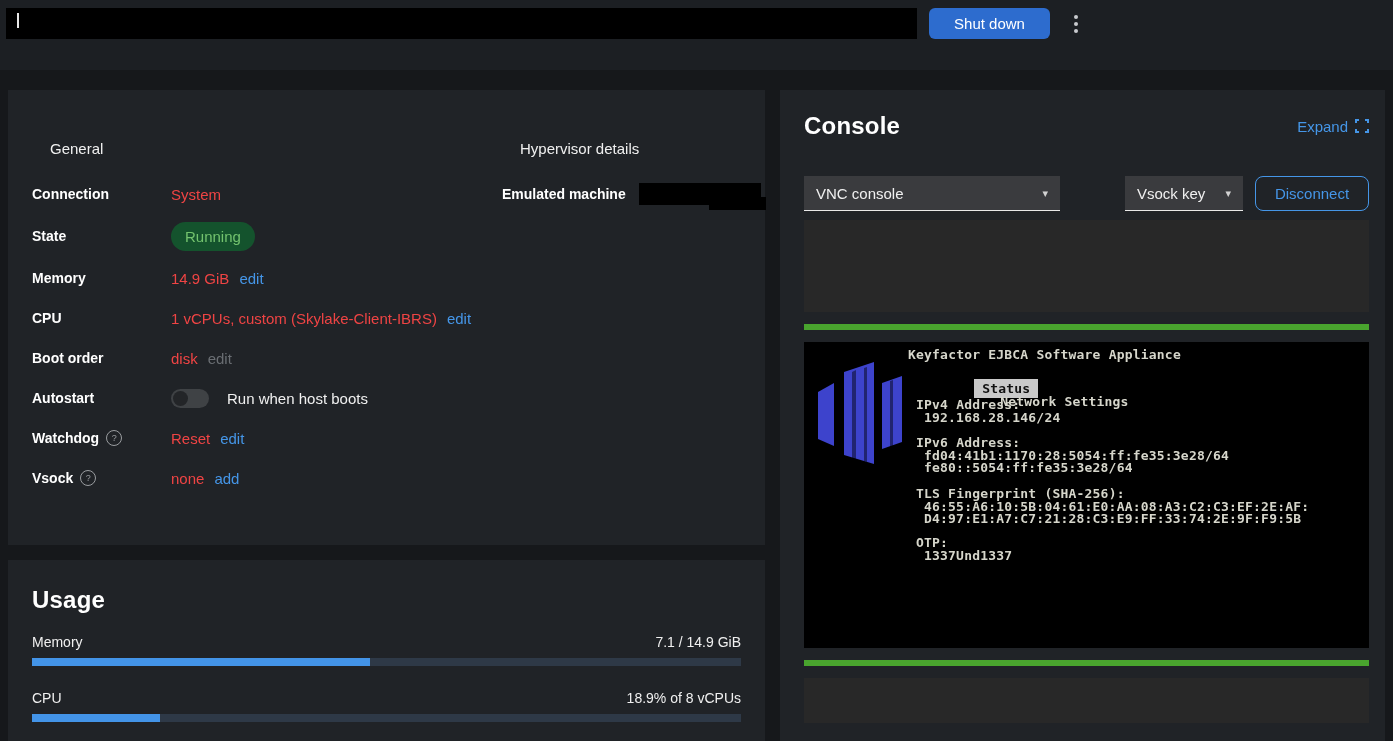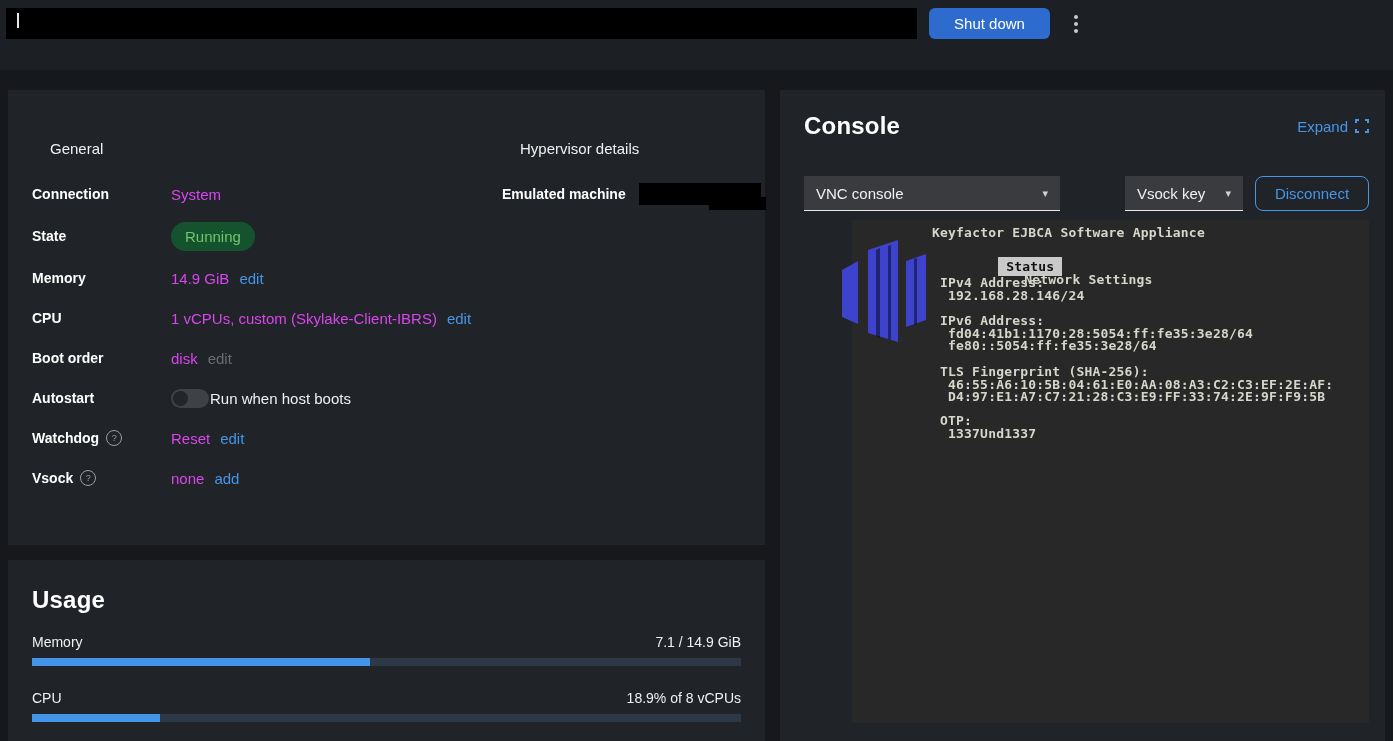--- a/index.html
+++ b/index.html
@@ -31,38 +31,38 @@
   .console-card{left:780px;top:90px;width:605px;height:665px;padding:22px 16px 22px 24px;box-sizing:border-box;}
   .card-title{margin:0;font-size:24px;font-weight:700;letter-spacing:.2px;color:#fff;}
   
   .cols{display:flex;margin-top:22px;}
   .col-left{flex:0 0 470px;}
   .col-right{flex:1;}
   .sect-head{font-size:15px;color:#f0f0f0;min-height:34px;display:flex;align-items:flex-start;margin-left:18px;}
   .kv{display:flex;align-items:center;min-height:40px;}
   .kv-label{width:139px;flex-shrink:0;font-size:14px;font-weight:700;color:#fff;display:flex;align-items:center;}
   .kv-label-r{width:137px;}
-  .kv-value{font-size:15px;color:#d946ef;}
+  .kv-value{font-size:15px;color:#ef4444;}
   .link{font-size:15px;color:var(--accent-blue);margin-left:10px;text-decoration:none;cursor:pointer;}
   .link-disabled{color:var(--disabled-link);cursor:default;}
   .state-pill{
     display:inline-block;background:#14532d;border-radius:16px;padding:6px 14px;
     color:var(--success-green);font-size:15px;
   }
   .help-icon{
     width:14px;height:14px;border:1px solid #9a9da0;border-radius:50%;
     display:inline-flex;align-items:center;justify-content:center;
     font-size:9px;font-weight:400;color:#9a9da0;margin-left:7px;cursor:pointer;
   }
   .toggle{
     width:38px;height:19px;border-radius:10px;background:#3f4245;position:relative;
     display:inline-block;cursor:pointer;flex-shrink:0;
   }
   .toggle .knob{position:absolute;left:2px;top:2px;width:15px;height:15px;border-radius:50%;background:#232528;}
-  .toggle-label{font-size:15px;margin-left:1px;}
+  .toggle-label{font-size:15px;margin-left:18px;}
   .redacted-box{position:relative;width:122px;height:22px;background:#000;}
   .redacted-box:after{content:"";position:absolute;left:70px;top:14px;width:57px;height:13px;background:#000;}
   
   .usage-block{margin-top:20px;}
   .usage-row{display:flex;justify-content:space-between;align-items:baseline;font-size:14px;margin-bottom:8px;}
   .usage-row .u-label{color:#f0f0f0;}
   .usage-row .u-value{color:#f0f0f0;}
   .progress-track{width:709px;height:8px;background:var(--progress-track);}
   .progress-fill{height:100%;background:var(--progress-fill);}
   
@@ -75,21 +75,21 @@
     color:#f0f0f0;font-size:15px;display:flex;align-items:center;justify-content:space-between;
     padding:0 12px;box-sizing:border-box;cursor:pointer;font-family:inherit;
   }
   .sel-vnc{width:256px;}
   .sel-key{width:118px;}
   .caret{font-size:11px;color:#d2d2d2;margin-left:12px;}
   .btn-outline{
     width:114px;height:35px;background:transparent;border:1px solid var(--accent-blue);
     border-radius:8px;color:var(--accent-blue);font-size:15px;font-family:inherit;cursor:pointer;
   }
-  .vnc-display{margin-top:9px;width:565px;height:503px;display:flex;flex-direction:row;cursor:default;gap:12px;}
+  .vnc-display{margin-top:9px;width:565px;height:503px;display:flex;flex-direction:column;cursor:default;gap:12px;}
   .letterbox-top{height:92px;background:#282828;}
   .letterbox-bottom{flex:1;background:#282828;}
   .green-bar{height:6px;background:var(--tui-green);}
   .tui{height:306px;background:#000;position:relative;}
   .tui-logo{position:absolute;left:8px;top:14px;}
   .tl{
     position:absolute;white-space:pre;
     font-family:"DejaVu Sans Mono",monospace;font-weight:700;font-size:13px;line-height:13px;
     color:var(--tui-text);letter-spacing:.2px;
   }

